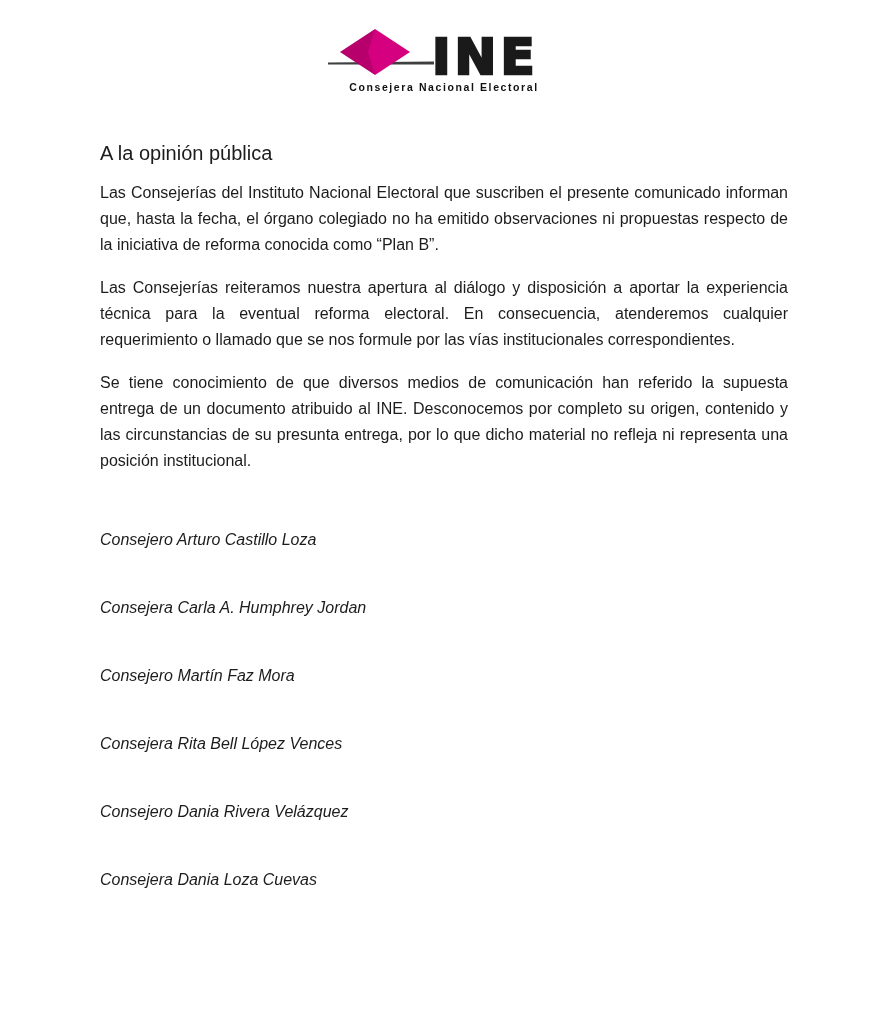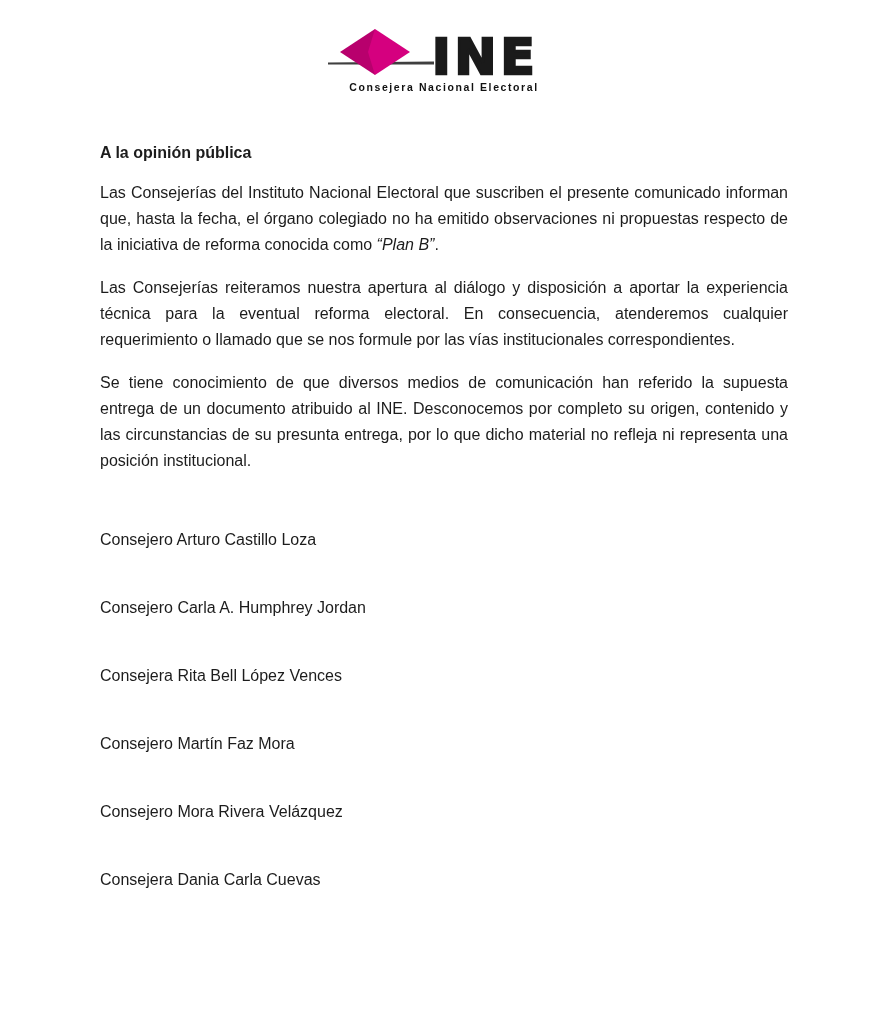--- a/index.html
+++ b/index.html
@@ -36,36 +36,36 @@
     color: #111111;
     margin-top: 1px;
     white-space: nowrap;
   }
   
   .doc {
     padding: 0 100px;
   }
   .salutation {
     margin-top: 50px;
-    font-size: 16px;
+    font-size: 20px;
     line-height: 20px;
     color: #1c1c1c;
-    font-weight: bold;
   }
   .para {
     margin-top: 17px;
     font-size: 16px;
     line-height: 26px;
     text-align: justify;
     color: #1c1c1c;
   }
-  .para .italic { font-style: italic; }
+  .para .italic { }
   
   .signatures {
     margin-top: 56px;
+    font-style: italic;
   }
   .signatory {
     font-size: 16px;
     line-height: 20px;
     height: 20px;
     margin-bottom: 48px;
     color: #1c1c1c;
   }
 </style>
 </head>
@@ -91,21 +91,21 @@
     <div class="salutation">A la opinión pública</div>
 
     <p class="para"><span>Las Consejerías del Instituto Nacional Electoral que suscriben el presente comunicado informan que, hasta la fecha, el órgano colegiado no ha emitido observaciones ni propuestas respecto de la iniciativa de reforma conocida como </span><span class="italic">“Plan B”</span><span>.</span></p>
 
     <p class="para">Las Consejerías reiteramos nuestra apertura al diálogo y disposición a aportar la experiencia técnica para la eventual reforma electoral. En consecuencia, atenderemos cualquier requerimiento o llamado que se nos formule por las vías institucionales correspondientes.</p>
 
     <p class="para">Se tiene conocimiento de que diversos medios de comunicación han referido la supuesta entrega de un documento atribuido al INE. Desconocemos por completo su origen, contenido y las circunstancias de su presunta entrega, por lo que dicho material no refleja ni representa una posición institucional.</p>
 
     <div class="signatures">
       <div class="signatory">Consejero Arturo Castillo Loza</div>
-      <div class="signatory">Consejero Carla A. Humphrey Jordan</div>
+      <div class="signatory">Consejera Carla A. Humphrey Jordan</div>
+      <div class="signatory">Consejero Martín Faz Mora</div>
       <div class="signatory">Consejera Rita Bell López Vences</div>
-      <div class="signatory">Consejero Martín Faz Mora</div>
-      <div class="signatory">Consejero Mora Rivera Velázquez</div>
-      <div class="signatory">Consejera Dania Carla Cuevas</div>
+      <div class="signatory">Consejero Dania Rivera Velázquez</div>
+      <div class="signatory">Consejera Dania Loza Cuevas</div>
     </div>
 
   </div>
 </div>
 
 </body></html>

